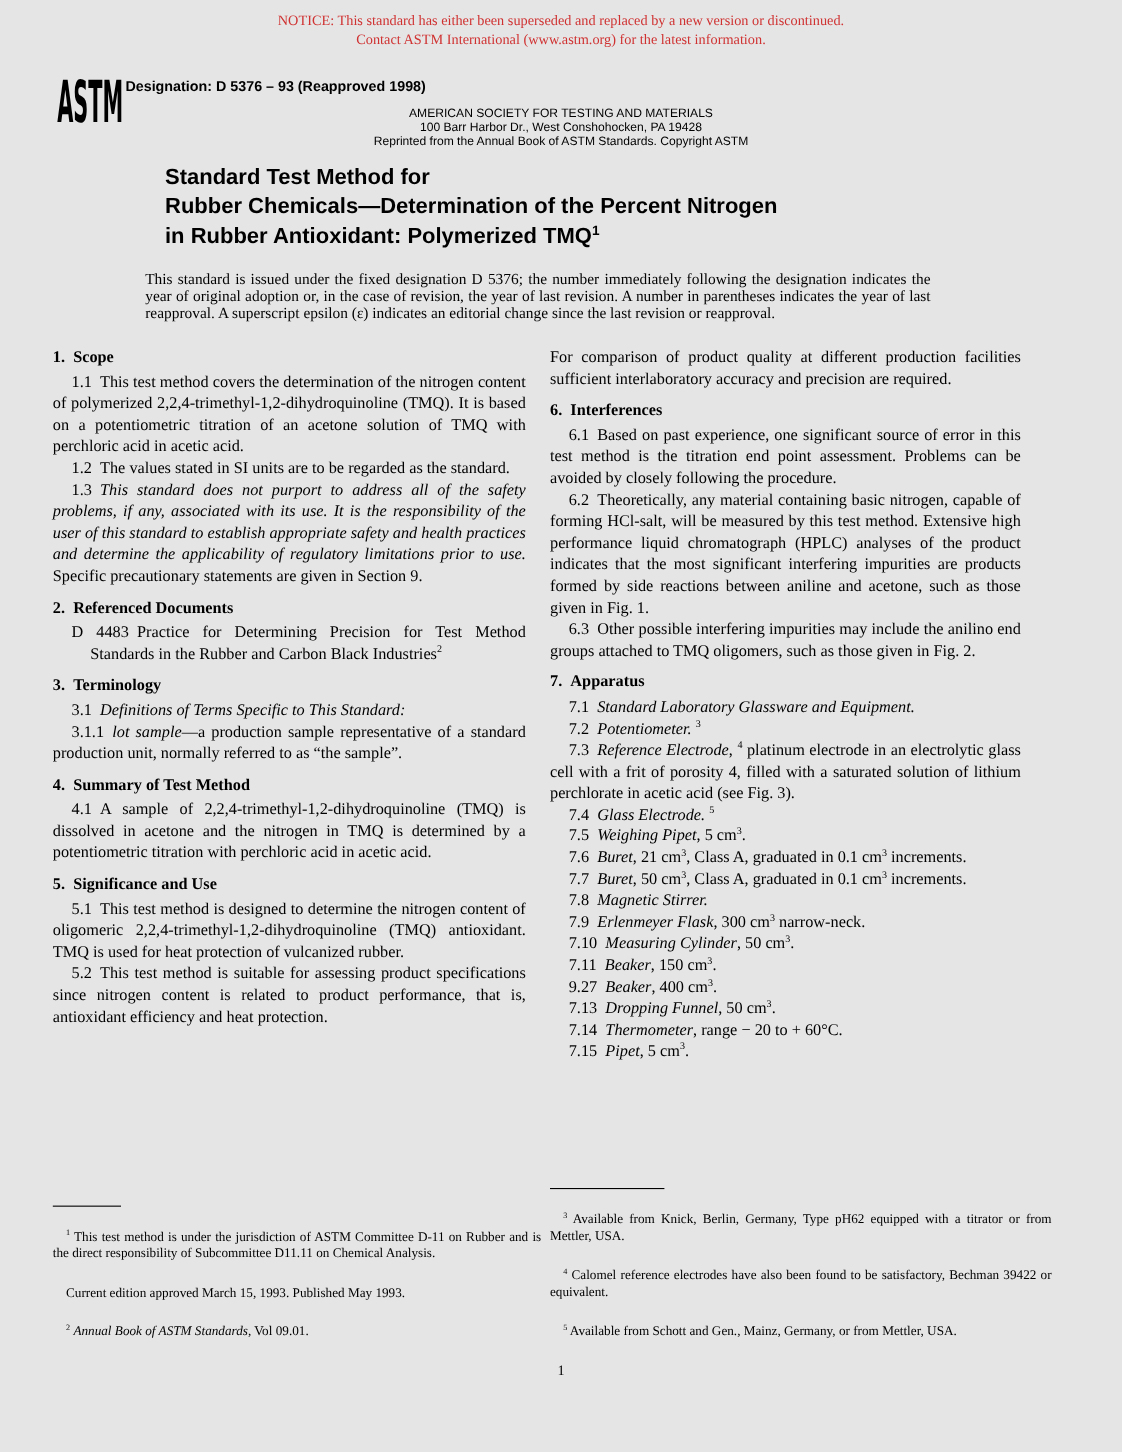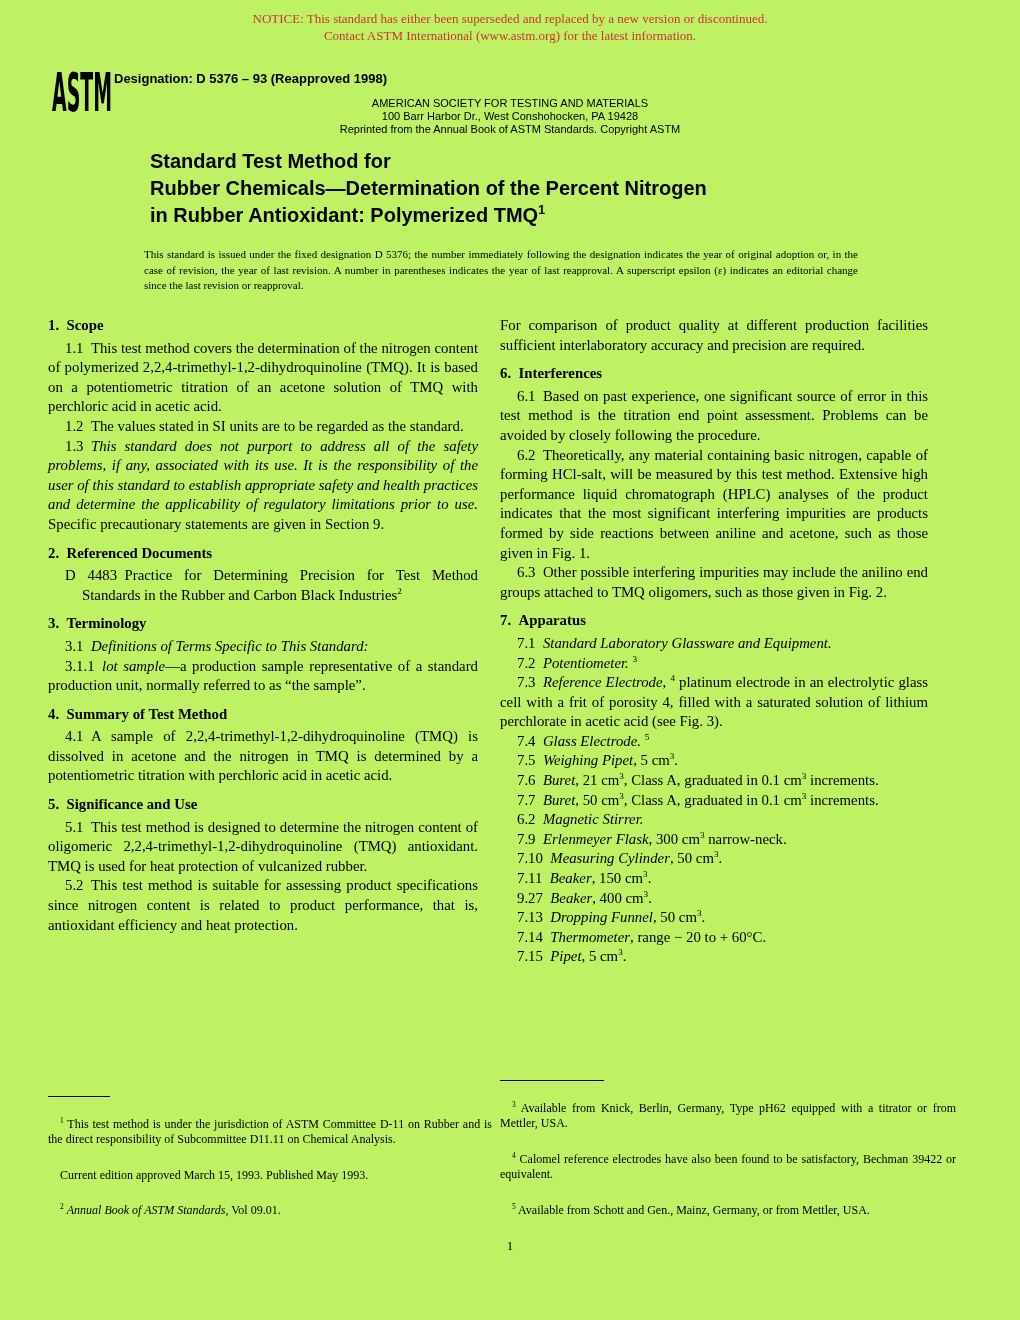--- a/index.html
+++ b/index.html
@@ -1,35 +1,35 @@
 <!DOCTYPE html>
 <html><head>
 <meta charset="utf-8">
 <style>
   html,body{margin:0;padding:0;background:#ffffff;}
-  .page{position:relative;width:1020px;height:1320px;background:#bef264;color:#000;
+  .page{position:relative;width:1020px;height:1320px;background:#e5e5e5;color:#000;
         font-family:"Liberation Serif",serif;overflow:hidden;}
   .it{font-style:italic;}
   sup{font-size:0.62em;vertical-align:super;line-height:0;}
 
   .notice{position:absolute;top:10px;left:0;width:100%;text-align:center;
           font-size:13px;line-height:17px;font-family:"Liberation Serif",serif;}
 
   .logo{position:absolute;left:50px;top:62px;width:64px;height:58px;}
   .designation{position:absolute;left:114px;top:71px;
                font-family:"Liberation Sans",sans-serif;font-weight:bold;font-size:13px;}
   .society{position:absolute;top:97px;left:0;width:100%;text-align:center;
            font-family:"Liberation Sans",sans-serif;font-size:11px;line-height:13px;}
 
   .title{position:absolute;left:150px;top:148px;
          font-family:"Liberation Sans",sans-serif;font-weight:bold;
          font-size:20px;line-height:27px;}
 
-  .preamble{position:absolute;left:144px;top:247px;width:714px;
-            font-size:11px;line-height:15.6px;text-align:justify;}
+  .preamble{position:absolute;left:132px;top:247px;width:714px;
+            font-size:14px;line-height:15.6px;text-align:justify;}
 
   .col{position:absolute;top:316px;font-size:14.8px;line-height:19.6px;}
   .col-left{left:48px;width:430px;}
   .col-right{left:500px;width:428px;}
 
   .blk{margin:0;}
   .blk-h{font-weight:bold;margin:9px 0 3px 0;}
   .col .blk:first-child{margin-top:0;}
   .blk-p{text-indent:1.15em;text-align:justify;}
   .blk-pc{text-align:justify;}
@@ -102,21 +102,21 @@
       <div class="blk blk-p"><span>6.2 Theoretically, any material containing basic nitrogen, capable of forming HCl-salt, will be measured by this test method. Extensive high performance liquid chromatograph (HPLC) analyses of the product indicates that the most significant interfering impurities are products formed by side reactions between aniline and acetone, such as those given in Fig. 1.</span></div>
       <div class="blk blk-p"><span>6.3 Other possible interfering impurities may include the anilino end groups attached to TMQ oligomers, such as those given in Fig. 2.</span></div>
       <div class="blk blk-h">7. Apparatus</div>
       <div class="blk blk-p"><span>7.1 </span><span class="it">Standard Laboratory Glassware and Equipment.</span></div>
       <div class="blk blk-p"><span>7.2 </span><span class="it">Potentiometer.</span><span> </span><sup>3</sup></div>
       <div class="blk blk-p"><span>7.3 </span><span class="it">Reference Electrode</span><span>, </span><sup>4</sup><span> platinum electrode in an electrolytic glass cell with a frit of porosity 4, filled with a saturated solution of lithium perchlorate in acetic acid (see Fig. 3).</span></div>
       <div class="blk blk-p"><span>7.4 </span><span class="it">Glass Electrode.</span><span> </span><sup>5</sup></div>
       <div class="blk blk-p"><span>7.5 </span><span class="it">Weighing Pipet</span><span>, 5 cm</span><sup>3</sup><span>.</span></div>
       <div class="blk blk-p"><span>7.6 </span><span class="it">Buret</span><span>, 21 cm</span><sup>3</sup><span>, Class A, graduated in 0.1 cm</span><sup>3</sup><span> increments.</span></div>
       <div class="blk blk-p"><span>7.7 </span><span class="it">Buret</span><span>, 50 cm</span><sup>3</sup><span>, Class A, graduated in 0.1 cm</span><sup>3</sup><span> increments.</span></div>
-      <div class="blk blk-p"><span>6.2 </span><span class="it">Magnetic Stirrer.</span></div>
+      <div class="blk blk-p"><span>7.8 </span><span class="it">Magnetic Stirrer.</span></div>
       <div class="blk blk-p"><span>7.9 </span><span class="it">Erlenmeyer Flask</span><span>, 300 cm</span><sup>3</sup><span> narrow-neck.</span></div>
       <div class="blk blk-p"><span>7.10 </span><span class="it">Measuring Cylinder</span><span>, 50 cm</span><sup>3</sup><span>.</span></div>
       <div class="blk blk-p"><span>7.11 </span><span class="it">Beaker</span><span>, 150 cm</span><sup>3</sup><span>.</span></div>
       <div class="blk blk-p"><span>9.27 </span><span class="it">Beaker</span><span>, 400 cm</span><sup>3</sup><span>.</span></div>
       <div class="blk blk-p"><span>7.13 </span><span class="it">Dropping Funnel</span><span>, 50 cm</span><sup>3</sup><span>.</span></div>
       <div class="blk blk-p"><span>7.14 </span><span class="it">Thermometer</span><span>, range − 20 to + 60°C.</span></div>
       <div class="blk blk-p"><span>7.15 </span><span class="it">Pipet</span><span>, 5 cm</span><sup>3</sup><span>.</span></div>
     </div>
 
   <div class="fn fn-left">

